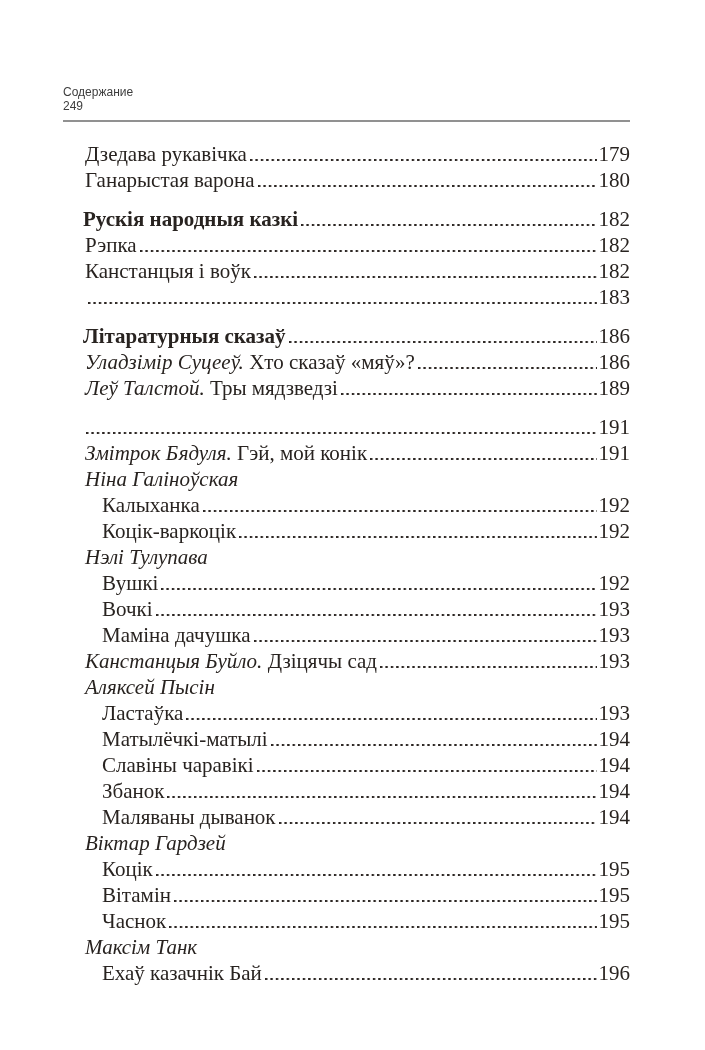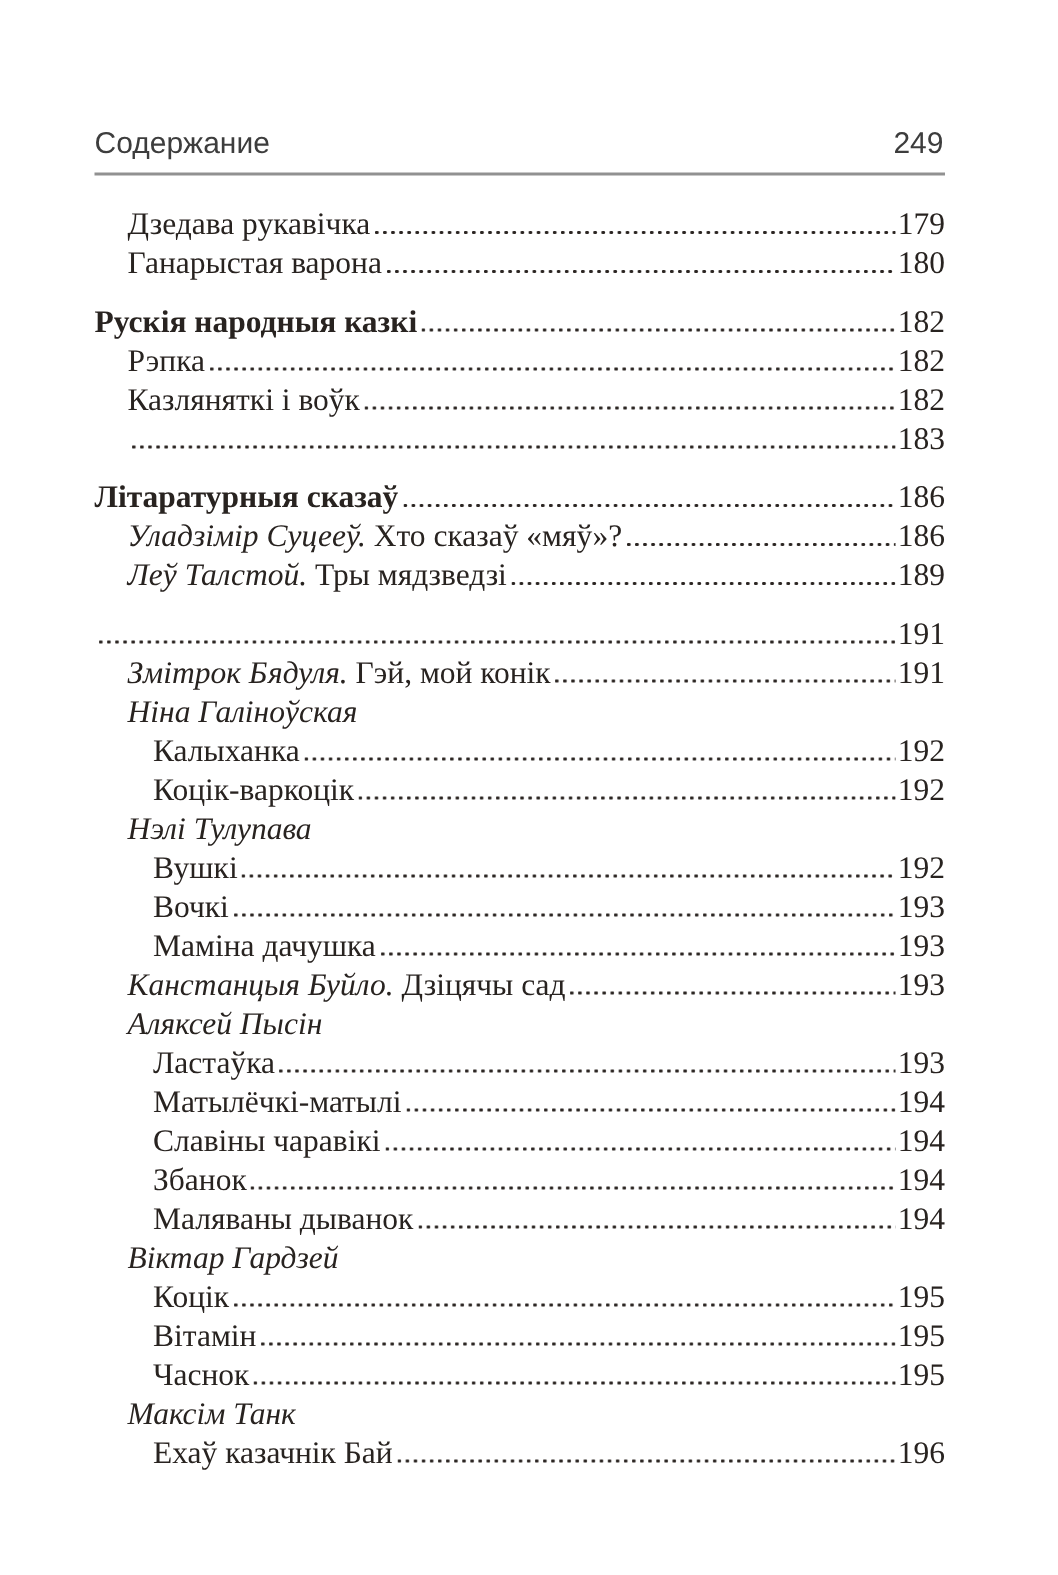--- a/index.html
+++ b/index.html
@@ -14,42 +14,44 @@
     font-family: "Liberation Serif", serif;
     color: #282320;
   }
   .page-header {
     margin: 0 76px 0 63px;
     padding-top: 85px;
     display: flex;
     justify-content: space-between;
     align-items: baseline;
     font-family: "Liberation Sans", sans-serif;
-    font-size: 20px;
+    font-size: 12px;
     color: #3d3d3d;
+    flex-direction: column;
   }
   .header-rule {
     margin: 7px 75px 0 63px;
     height: 0;
     border-top: 2px solid #919191;
   }
   .toc {
     margin: 19px 75px 0 63px;
     font-size: 21px;
   }
   .row {
     display: flex;
     align-items: baseline;
     height: 26px;
     line-height: 26px;
     white-space: nowrap;
   }
   .row.l1 {
     margin-top: 13px;
     font-weight: 700;
+    margin-left: 20px;
   }
   .row.l2 { padding-left: 22px; }
   .row.l3 { padding-left: 39px; }
   .label { flex: 0 0 auto; }
   .author {
     font-style: italic;
     font-weight: 400;
   }
   .dots {
     flex: 1 1 auto;
@@ -89,21 +91,21 @@
         <span class="label"><span class="title">Рускія народныя казкі</span></span>
         <span class="dots"></span>
         <span class="pagenum">182</span>
       </div>
       <div class="row l2">
         <span class="label"><span class="title">Рэпка</span></span>
         <span class="dots"></span>
         <span class="pagenum">182</span>
       </div>
       <div class="row l2">
-        <span class="label"><span class="title">Казляняткі і воўк</span></span>
+        <span class="label"><span class="title">Канстанцыя і воўк</span></span>
         <span class="dots"></span>
         <span class="pagenum">182</span>
       </div>
       <div class="row l2">
         <span class="dots"></span>
         <span class="pagenum">183</span>
       </div>
       <div class="row l1">
         <span class="label"><span class="title">Літаратурныя сказаў</span></span>
         <span class="dots"></span>

